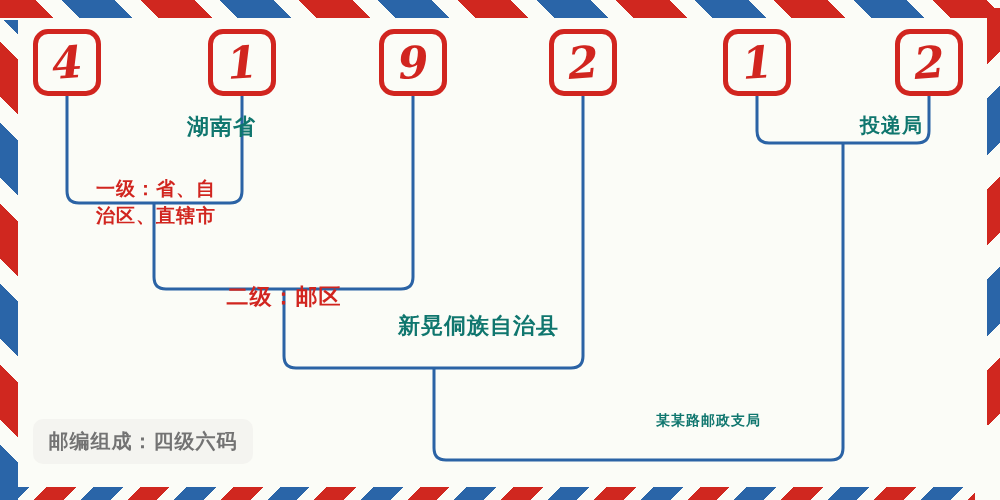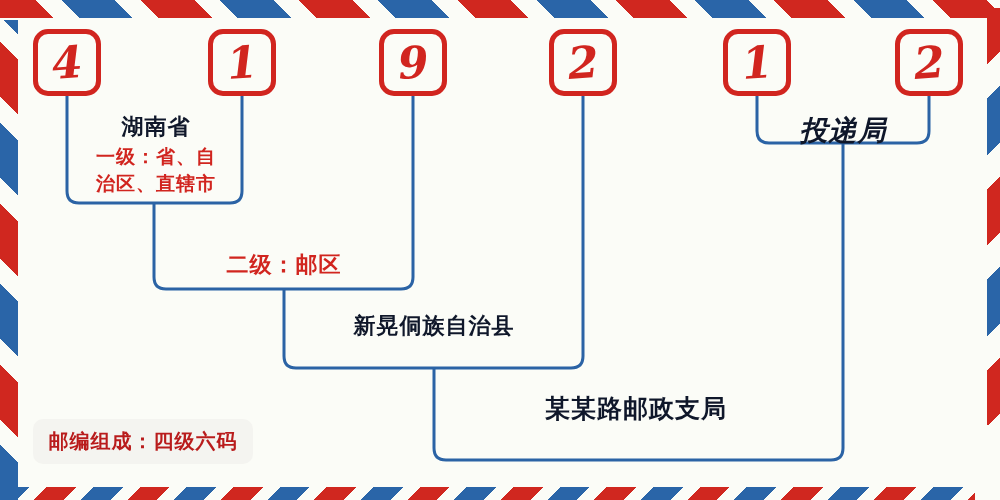--- a/index.html
+++ b/index.html
@@ -27,36 +27,36 @@
     display:flex;align-items:center;justify-content:center;
   }
   .digit{
     font-family:"DejaVu Serif",serif;font-style:italic;font-weight:bold;
     font-size:44px;line-height:1;color:#d1251f;transform:rotate(-4deg);
   }
   .pos1{left:33px;}  .pos2{left:208px;} .pos3{left:379px;}
   .pos4{left:549px;} .pos5{left:723px;} .pos6{left:895px;}
   
   .label{position:absolute;text-align:center;letter-spacing:1px;}
-  .name{color:#0f172a;font-weight:bold;}
-  .desc{color:#d1251f;font-weight:bold;white-space:pre-line;}
+  .name{color:#0f766e;font-weight:bold;text-align:right;}
+  .desc{color:#d1251f;font-weight:bold;white-space:pre-line;margin-top:32px;}
   .lvl1-name{left:56px;top:112px;width:200px;font-size:22px;}
   .lvl1-desc{left:56px;top:143px;width:200px;font-size:19px;line-height:27px;}
   .lvl2-desc{left:184px;top:250px;width:200px;font-size:22px;}
   .lvl3-name{left:309px;top:311px;width:250px;font-size:22px;}
   .lvl3-desc{left:309px;top:340px;width:250px;font-size:20px;}
-  .lvl4-name{left:511px;top:392px;width:250px;font-size:25px;}
+  .lvl4-name{left:511px;top:412px;width:250px;font-size:14px;}
   .lvl4-desc{left:511px;top:426px;width:250px;font-size:20px;}
-  .delivery-label{left:763px;top:112px;width:160px;font-size:28px;font-style:italic;}
+  .delivery-label{left:763px;top:112px;width:160px;font-size:20px;}
   
   .note{
     position:absolute;left:33px;top:419px;width:220px;height:45px;
     background:#f4f4f0;border-radius:10px;
     display:flex;align-items:center;justify-content:center;
-    font-size:20px;font-weight:bold;color:#b91c1c;letter-spacing:1px;
+    font-size:20px;font-weight:bold;color:#737373;letter-spacing:1px;
   }
 </style>
 </head>
 <body>
 
 <div class="envelope">
 
   <div class="band band-top"></div>
   <div class="band band-bottom"></div>
   <div class="band band-left"></div>

